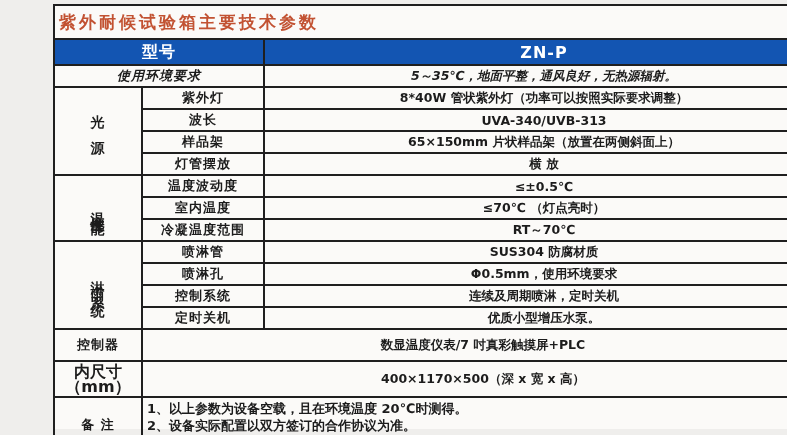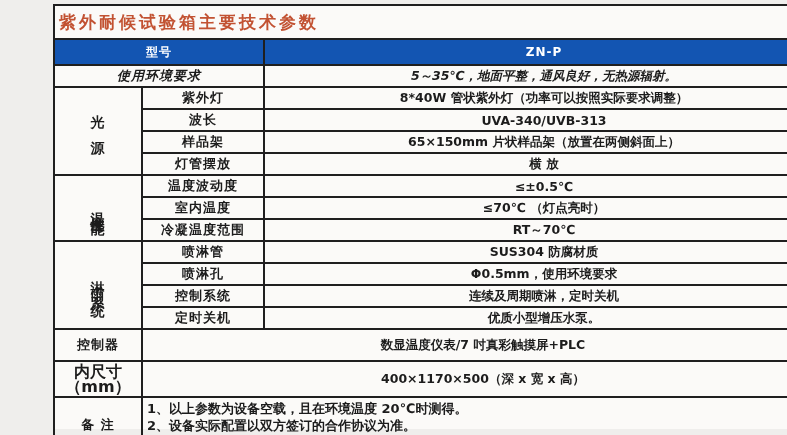--- a/index.html
+++ b/index.html
@@ -42,21 +42,21 @@
     color: var(--title, #c25232);
     font-size: 17px;
     letter-spacing: 3px;
     background: #fbfaf8;
   }
   
   tr.r-header { height: 26px; }
   tr.r-header td {
     background: var(--header_bg, #1355b2);
     color: #ffffff;
-    font-size: 12px;
+    font-size: 16px;
     letter-spacing: 1px;
   }
   tr.r-env   { height: 21px; font-style: italic; }
   tr.r-item  { height: 20px; }
   tr.r-temp  { height: 14px; }
   tr.r-ctrl  { height: 32px; }
   tr.r-size  { height: 36px; }
   tr.r-notes { height: 56px; }
   td.label { font-size: 13px; letter-spacing: 1px; }
   td.group { vertical-align: middle; }

